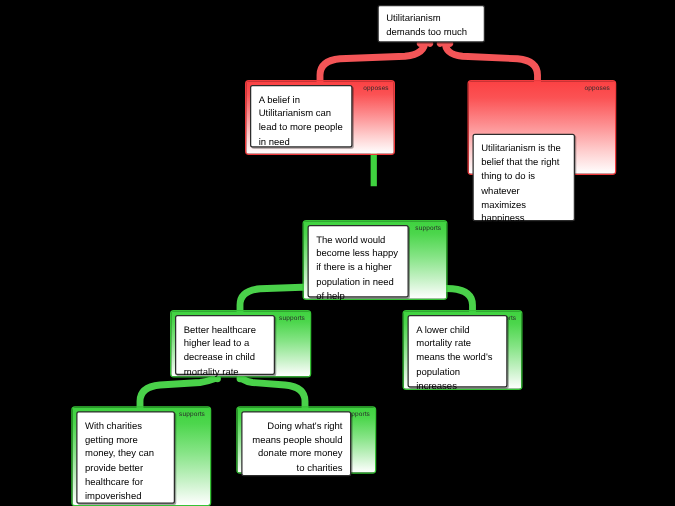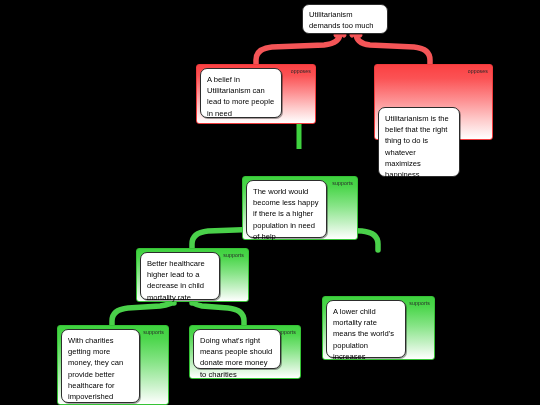--- a/index.html
+++ b/index.html
@@ -53,21 +53,21 @@
     line-height: 6px;
     color: #2a2a2a;
     letter-spacing: 0.1px;
     white-space: nowrap;
   }
   
   .claim {
     position: absolute;
     background: #ffffff;
     border: 1px solid #2c2c2c;
-    border-radius: 7px;
+    border-radius: 2px;
     box-sizing: border-box;
     padding: 5px 6px 4px 6px;
     font-size: 7.6px;
     line-height: 11.2px;
     color: #000000;
     box-shadow: 1px 1px 0 rgba(0,0,0,0.35);
   }
   .claim span {
     display: block;
   }
@@ -156,37 +156,37 @@
   </div>
 
   <div class="node" style="left:136px; top:248px; width:113px; height:54px;">
     <div class="panel supports"></div>
     <div class="reltype">supports</div>
     <div class="claim" style="left:4px; top:4px; width:80px; height:48px;">
       <span>Better healthcare higher lead to a decrease in child mortality rate</span>
     </div>
   </div>
 
-  <div class="node" style="left:322px; top:248px; width:113px; height:64px;margin-top:48px;">
+  <div class="node" style="left:322px; top:248px; width:96px; height:64px;">
     <div class="panel supports"></div>
     <div class="reltype">supports</div>
     <div class="claim" style="left:4px; top:4px; width:80px; height:58px;">
       <span>A lower child mortality rate means the world's population increases</span>
     </div>
   </div>
 
   <div class="node" style="left:57px; top:325px; width:112px; height:80px;">
     <div class="panel supports"></div>
     <div class="reltype">supports</div>
     <div class="claim" style="left:4px; top:4px; width:79px; height:74px;">
       <span>With charities getting more money, they can provide better healthcare for impoverished people</span>
     </div>
   </div>
 
   <div class="node" style="left:189px; top:325px; width:112px; height:54px;">
     <div class="panel supports"></div>
     <div class="reltype">supports</div>
-    <div class="claim" style="left:4px; top:4px; width:88px; height:40px;">
+    <div class="claim" style="left:4px; top:4px; width:88px; height:52px;text-align:right;">
       <span>Doing what's right means people should donate more money to charities</span>
     </div>
   </div>
 
 </div>
 
 </body></html>

